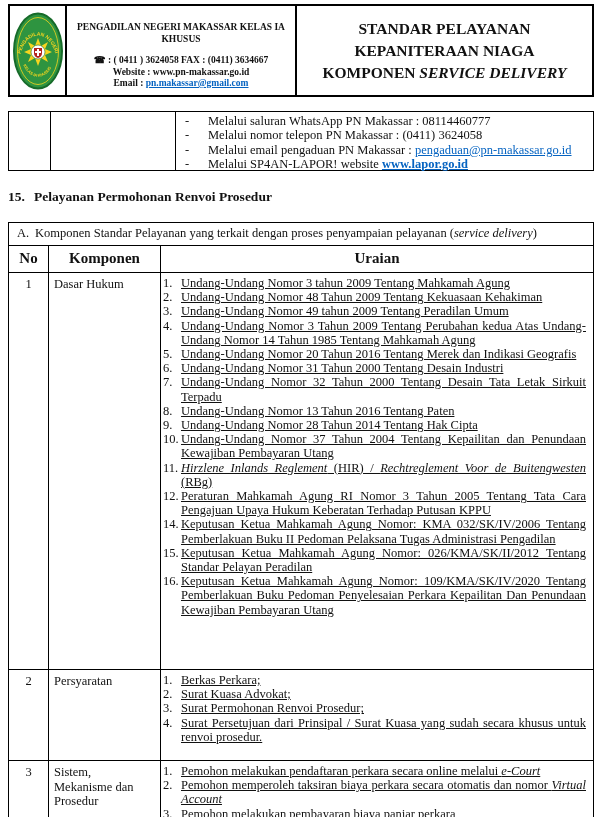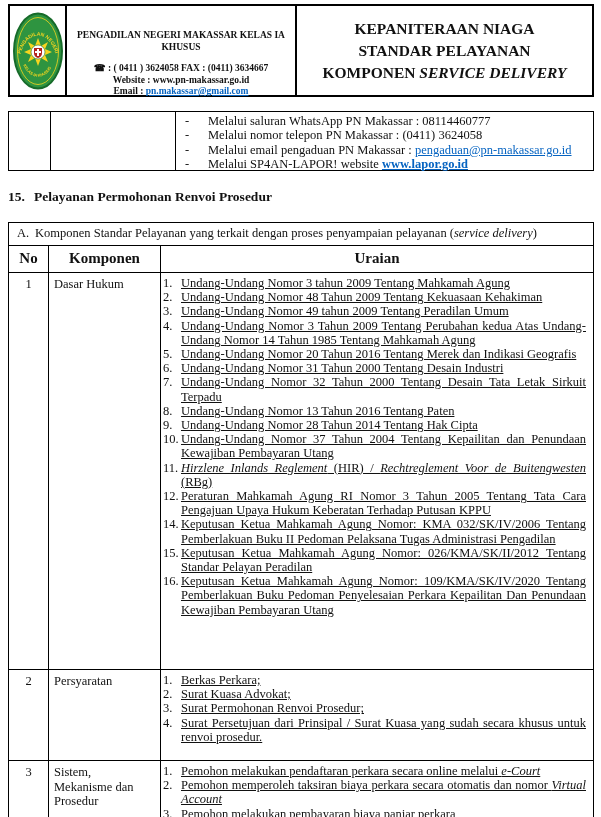--- a/index.html
+++ b/index.html
@@ -10,21 +10,21 @@
     --logo-yellow:#f6d51f;
     --logo-red:#b3221c;
   }
   *{margin:0;padding:0;box-sizing:border-box;}
   html,body{width:601px;height:817px;overflow:hidden;background:#fff;}
   body{font-family:"Liberation Serif","DejaVu Serif",serif;color:var(--ink);position:relative;}
 
   
   .header-box{position:absolute;left:8px;top:4px;width:586px;height:93px;border:2px solid #000;display:flex;}
   .logo-cell{width:57px;border-right:2px solid #000;display:flex;align-items:center;justify-content:center;}
-  .mid-cell{width:230px;border-right:2px solid #000;text-align:center;padding-top:24px;font-weight:bold;font-size:9.5px;line-height:11.5px;}
+  .mid-cell{width:230px;border-right:2px solid #000;text-align:center;padding-top:16px;font-weight:bold;font-size:9.5px;line-height:11.5px;}
   .mid-cell .court-name{margin-bottom:10px;}
   .title-cell{flex:1;display:flex;flex-direction:column;align-items:center;justify-content:center;text-align:center;font-weight:bold;font-size:15.5px;line-height:22px;}
   a.lnk{color:var(--link);text-decoration:underline;cursor:pointer;margin-top:16px;}
   a.lnk.b{font-weight:bold;}
 
   
   .contact-table{position:absolute;left:8px;top:111px;width:586px;height:60px;border:1.5px solid #000;display:flex;}
   .ct-c1{width:42px;border-right:1.5px solid #000;}
   .ct-c2{width:125px;border-right:1.5px solid #000;}
   .ct-c3{flex:1;padding:2px 6px 0 8px;font-size:12.5px;line-height:14.3px;}
@@ -84,22 +84,22 @@
       </g>
     </svg>
   </div>
   <div class="mid-cell">
     <div class="court-name">PENGADILAN NEGERI MAKASSAR KELAS IA KHUSUS</div>
     <div>☎ : ( 0411 ) 3624058 FAX : (0411) 3634667</div>
     <div>Website : www.pn-makassar.go.id</div>
     <div><span>Email : </span><a class="lnk">pn.makassar@gmail.com</a></div>
   </div>
   <div class="title-cell">
+    <div>STANDAR PELAYANAN</div>
     <div>KEPANITERAAN NIAGA</div>
-    <div>STANDAR PELAYANAN</div>
     <div>KOMPONEN <i>SERVICE DELIVERY</i></div>
   </div>
 </div>
 
 <div class="contact-table">
   <div class="ct-c1"></div>
   <div class="ct-c2"></div>
   <div class="ct-c3">
       <div class="ci">
         <span class="dash">-</span>

